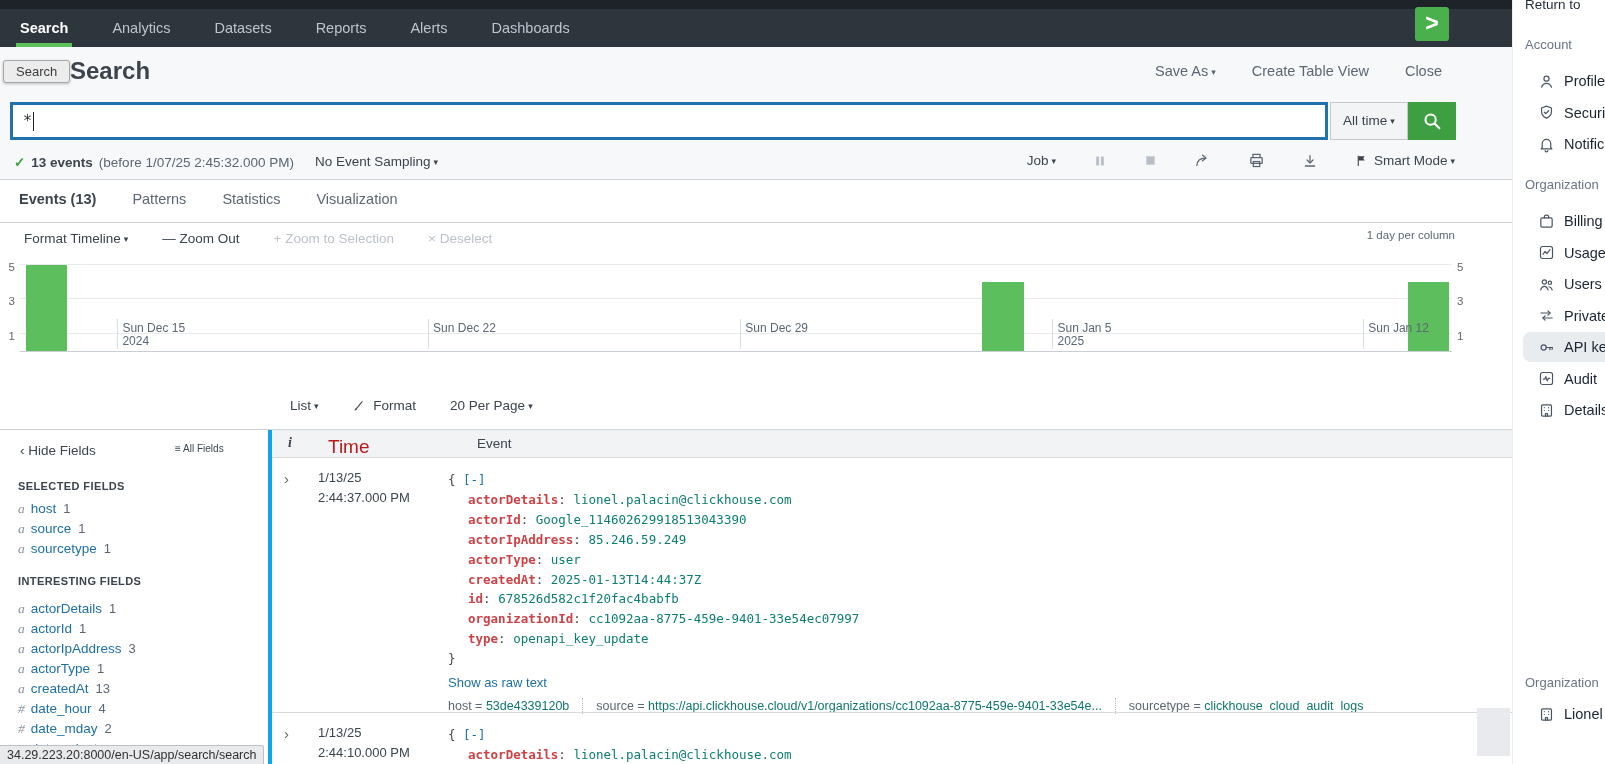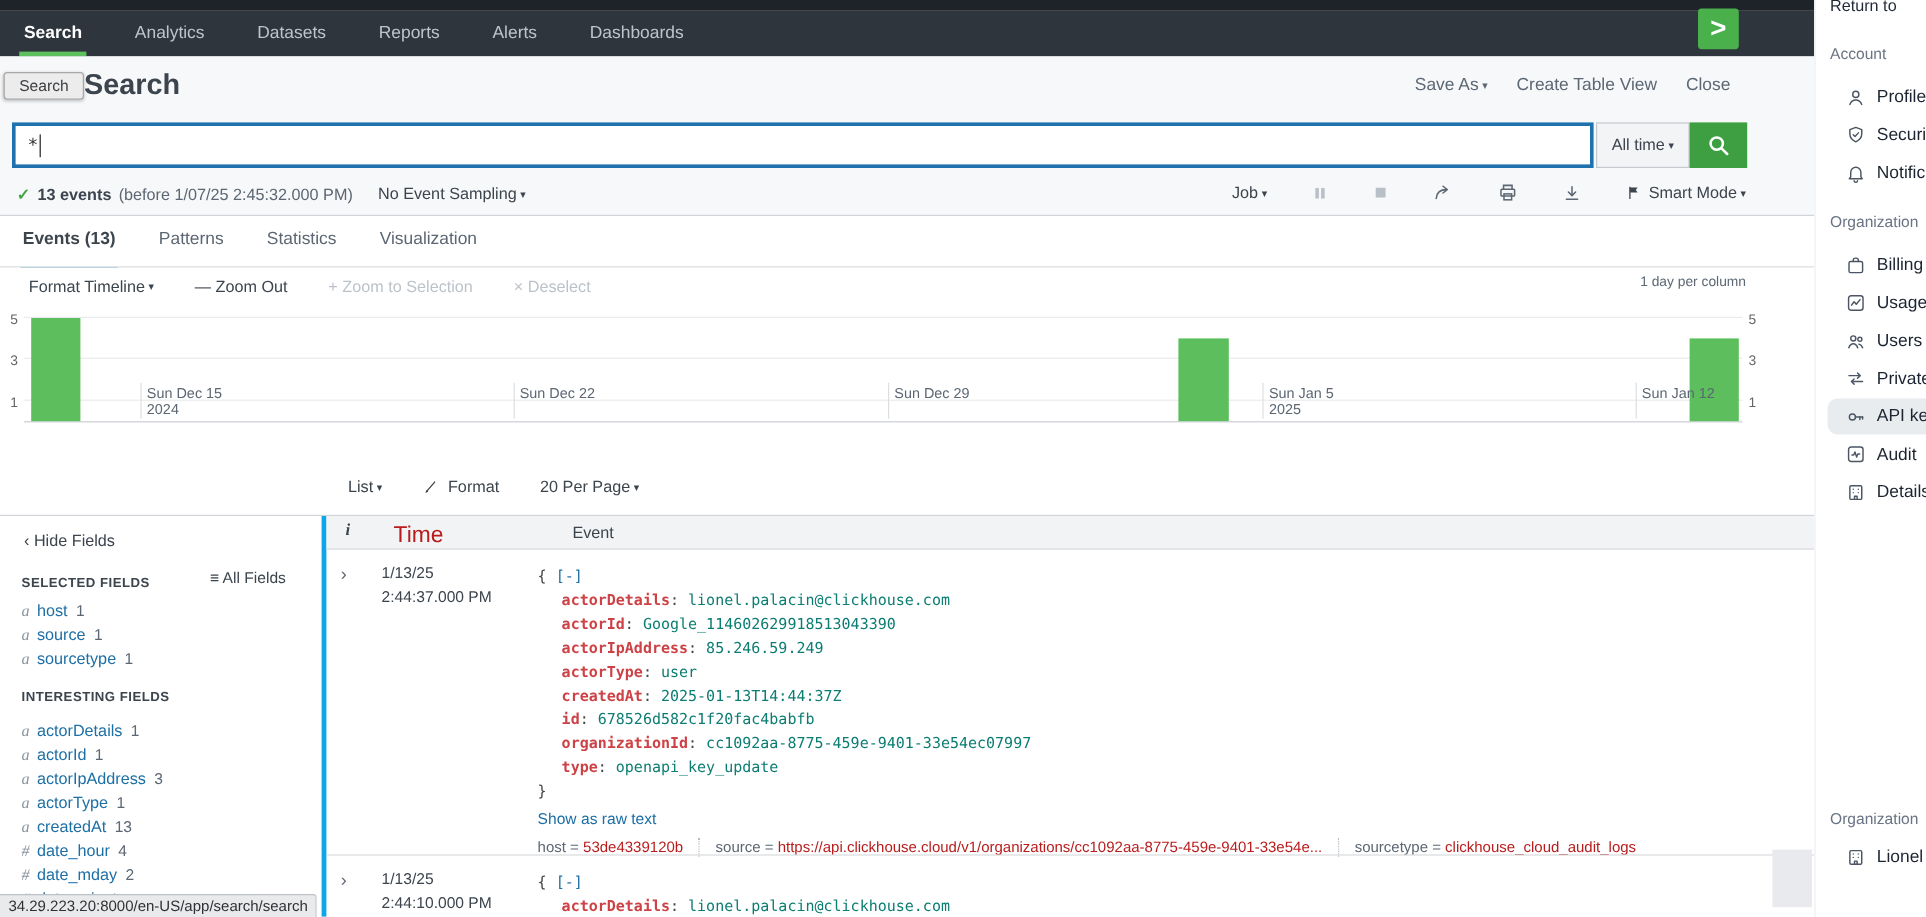--- a/index.html
+++ b/index.html
@@ -9,21 +9,21 @@
   #top-strip{position:absolute;left:0;top:0;width:1512px;height:9px;background:#1e2329;}
   #nav{position:absolute;left:0;top:9px;width:1512px;height:38px;background:#2f353d;display:flex;align-items:center;padding-left:20px;box-sizing:border-box;gap:44px;}
   .nav-item{position:relative;color:#bcc5ce;font-size:14.5px;height:38px;line-height:38px;cursor:pointer;}
   .nav-item.active{color:#fff;font-weight:bold;}
   .nav-item.active::after{content:"";position:absolute;left:-4px;right:-4px;bottom:0;height:4px;background:#5cc05c;}
   #logo{position:absolute;left:1415px;top:7px;width:34px;height:34px;background:#49b04c;border-radius:3px;color:#fff;font-weight:bold;font-size:23px;text-align:center;line-height:32px;}
   
   #light-zone{position:absolute;left:0;top:47px;width:1512px;height:133px;background:#f7f8fa;border-bottom:1px solid #d0d4d9;box-sizing:border-box;}
   #page-title{position:absolute;left:14px;top:10px;font-size:24px;font-weight:bold;color:#3c444d;}
   #tooltip-search{position:absolute;left:3px;top:13px;background:#ececec;border:1px solid #a8a8a8;border-radius:3px;padding:3px 12px;font-size:13px;color:#3c4043;box-shadow:0 1px 3px rgba(0,0,0,.25);z-index:40;}
-  #header-actions{position:absolute;right:70px;top:16px;display:flex;gap:24px;font-size:14.5px;color:#5c6773;}
+  #header-actions{position:absolute;right:70px;top:16px;display:flex;gap:36px;font-size:14.5px;color:#5c6773;}
   .hdr-btn{cursor:pointer;white-space:nowrap;}
   .caret{font-size:9px;vertical-align:1px;margin-left:3px;}
   
   #search-box{position:absolute;left:10px;top:55px;width:1318px;height:38px;background:#fff;border:3px solid #1f72ad;box-sizing:border-box;display:flex;align-items:center;padding-left:10px;font-family:"DejaVu Sans Mono",monospace;font-size:15px;color:#333;}
   #text-caret{display:inline-block;width:1px;height:19px;background:#222;margin-left:1px;}
   #time-range{position:absolute;left:1330px;top:55px;width:78px;height:38px;background:#f3f4f6;border:1px solid #c3c9cf;box-sizing:border-box;text-align:center;line-height:36px;font-size:13.5px;color:#3c444d;cursor:pointer;}
   #search-btn{position:absolute;left:1408px;top:55px;width:48px;height:38px;background:#3d9e42;display:flex;align-items:center;justify-content:center;cursor:pointer;}
   
   #job-left{position:absolute;left:14px;top:107px;font-size:13.5px;color:#5c6773;display:flex;align-items:center;gap:6px;}
   #job-left .chk{color:#3fa33f;font-weight:bold;}
@@ -52,21 +52,21 @@
   #xticks{position:absolute;left:20px;top:96px;width:1432px;height:34px;}
   .tickline{position:absolute;top:0;width:1px;height:30px;background:#dcdfe2;}
   .xtick{position:absolute;top:3px;font-size:12px;color:#5c6773;line-height:13px;white-space:nowrap;}
   
   #results-toolbar{position:absolute;left:0;top:385px;width:1512px;height:45px;background:#fff;border-bottom:1px solid #d0d4d9;box-sizing:border-box;}
   #rt-inner{position:absolute;left:290px;top:13px;display:flex;gap:34px;font-size:13.5px;color:#3c444d;}
   
   #content{position:absolute;left:0;top:430px;width:1512px;height:334px;}
   #fields-sidebar{position:absolute;left:0;top:0;width:272px;height:334px;border-right:4px solid #0ea5e9;box-sizing:border-box;background:#fff;overflow:hidden;}
   #fs-head{position:absolute;left:20px;top:13px;font-size:13.5px;color:#3c444d;cursor:pointer;}
-  #fs-all{position:absolute;left:175px;top:13px;font-size:13px;color:#3c444d;cursor:pointer;margin-top:31px;}
+  #fs-all{position:absolute;left:175px;top:13px;font-size:10px;color:#3c444d;cursor:pointer;}
   .fs-section{position:absolute;left:18px;font-size:11px;font-weight:bold;letter-spacing:.4px;color:#3c444d;}
   .f-list{position:absolute;left:18px;}
   .f-row{height:20px;line-height:20px;font-size:13.5px;cursor:pointer;white-space:nowrap;}
   .ftype{font-family:"Liberation Serif",serif;font-style:italic;color:#8a939e;margin-right:6px;}
   .fname{color:#1d6fa5;}
   .fcount{color:#5c6773;margin-left:7px;font-size:13px;}
   
   #events{position:absolute;left:272px;top:0;width:1240px;height:334px;overflow:hidden;}
   #ev-header{position:absolute;left:0;top:0;width:100%;height:28px;background:#f1f3f5;border-bottom:1px solid #d7dbde;box-sizing:border-box;}
   #ev-header .hi{position:absolute;left:16px;top:5px;font-family:"Liberation Serif",serif;font-style:italic;font-weight:bold;font-size:14px;color:#3c444d;}
@@ -77,21 +77,21 @@
   .edate{position:absolute;left:46px;top:12px;font-size:13px;color:#3c444d;}
   .etime{position:absolute;left:46px;top:32px;font-size:13px;color:#3c444d;}
   .ejson{position:absolute;left:176px;top:12px;font-family:"DejaVu Sans Mono",monospace;font-size:12.5px;line-height:19.9px;color:#444;}
   .jline{white-space:nowrap;}
   .jfield{padding-left:20px;}
   .jkey{color:#cd4246;font-weight:bold;}
   .jval{color:#0c7d72;}
   .jlink{color:#1d6fa5;cursor:pointer;}
   .rawlink{font-family:"Liberation Sans",sans-serif;font-size:13px;color:#1d6fa5;margin-top:4px;cursor:pointer;}
   .meta{position:absolute;left:176px;top:240px;display:flex;align-items:center;font-size:12.5px;color:#5c6773;white-space:nowrap;}
-  .mval{color:#b91c1c;cursor:pointer;}
+  .mval{color:#0f766e;cursor:pointer;}
   .msep{border-left:1px dotted #b4bac0;height:16px;margin:0 13px;}
   #ev2{border-top:1px solid #d7dbde;}
   #scroll-gutter{position:absolute;left:1477px;top:708px;width:33px;height:48px;background:#e8eaed;}
   
   #status-bar{position:absolute;left:0;top:745px;height:19px;background:#e9eaec;border:1px solid #bdc1c6;border-left:none;border-bottom:none;border-top-right-radius:3px;padding:0 7px;line-height:18px;font-size:12.5px;color:#303134;z-index:60;}
   
   #panel{position:absolute;left:1512px;top:0;width:93px;height:764px;background:#fff;overflow:hidden;border-left:1px solid #eceef0;box-sizing:border-box;}
   #return-link{position:absolute;left:12px;top:-3px;font-size:13.5px;color:#1f2937;white-space:nowrap;cursor:pointer;}
   .p-header{position:absolute;left:12px;font-size:13px;color:#6b7484;white-space:nowrap;}
   .p-row{position:absolute;left:0;width:170px;height:30px;display:flex;align-items:center;cursor:pointer;}

